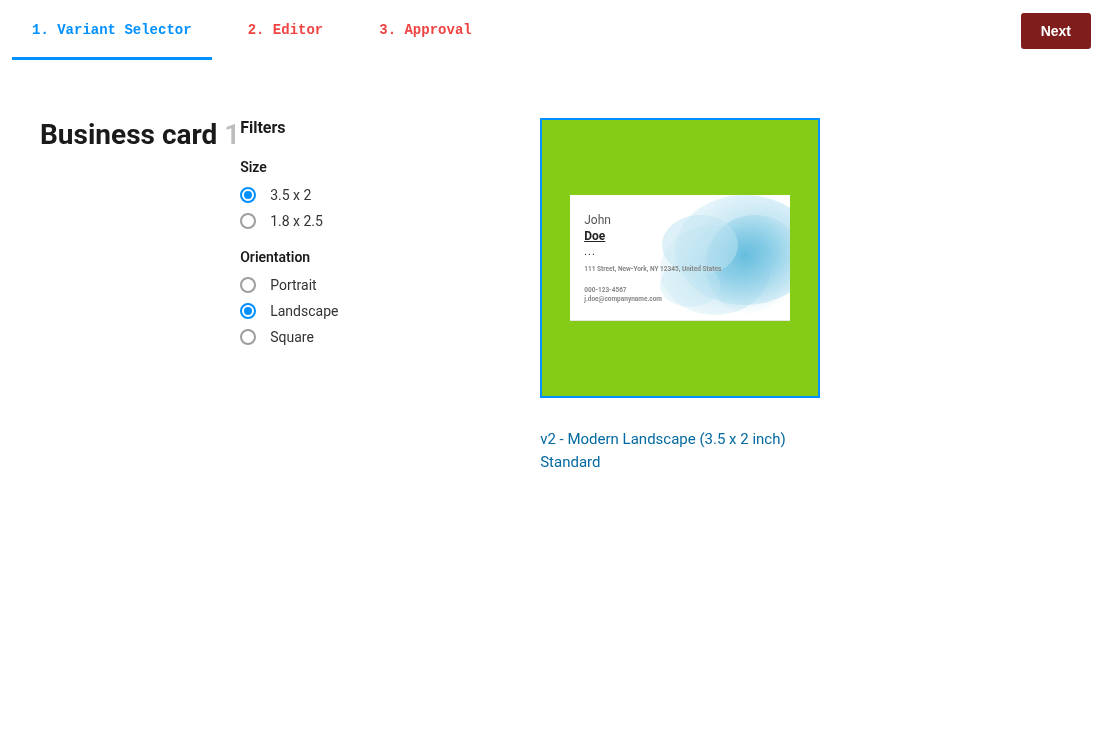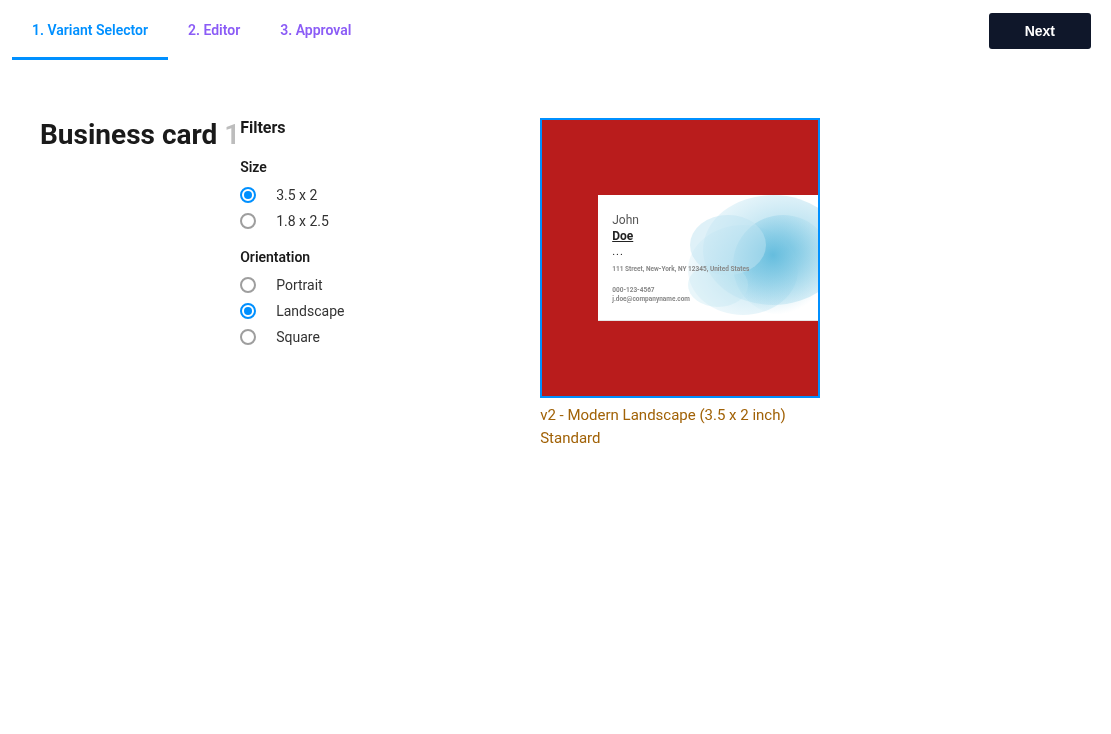--- a/index.html
+++ b/index.html
@@ -13,41 +13,42 @@
   }
   .tabs-bar {
     display: flex;
     align-items: center;
     padding: 0 12px;
     position: relative;
     height: 62px;
   }
   .tabs {
     display: flex;
-    gap: 0;
+    gap: 16px;
+    font-family: Liberation Mono, monospace;
   }
   .tab {
     padding: 20px 20px 19px 20px;
     font-size: 14px;
     font-weight: 600;
-    color: #8b5cf6;
+    color: #ef4444;
     cursor: pointer;
     border-bottom: 3px solid transparent;
   }
   .tab.active {
     color: #0090ff;
     border-bottom: 3px solid #0090ff;
   }
   .next-btn {
     margin-left: auto;
     margin-right: 8px;
-    background: #0f172a;
+    background: #7f1d1d;
     color: #fff;
     border: none;
-    padding: 10px 36px;
+    padding: 10px 20px;
     font-size: 14px;
     font-weight: 600;
     border-radius: 3px;
     cursor: pointer;
   }
   .content {
     padding: 56px 40px 0 40px;
     display: flex;
     flex-direction: row;
   }
@@ -80,21 +81,21 @@
     font-weight: 600;
     color: #1a1a1a;
     margin-bottom: 12px;
   }
   .filter-group {
     margin-bottom: 20px;
   }
   .radio-row {
     display: flex;
     align-items: center;
-    gap: 20px;
+    gap: 14px;
     margin-bottom: 10px;
     cursor: pointer;
     font-size: 14px;
     color: #333;
   }
   .radio {
     width: 16px;
     height: 16px;
     border: 2px solid #9e9e9e;
     border-radius: 50%;
@@ -118,22 +119,22 @@
   }
   .card-tile {
     width: 280px;
   }
   .card-preview {
     width: 280px;
     height: 280px;
     border: 2px solid #0090ff;
     display: flex;
     align-items: center;
-    justify-content: flex-end;
-    background: #b91c1c;
+    justify-content: center;
+    background: #84cc16;
     position: relative;
   }
   .bizcard {
     width: 220px;
     height: 126px;
     background: #fff;
     position: relative;
     border-bottom: 1px solid #e5e5e5;
     overflow: hidden;
   }
@@ -152,23 +153,23 @@
     color: #666;
     line-height: 1.3;
     z-index: 2;
   }
   .bizcard-text .first { font-size: 12px; color: #555; }
   .bizcard-text .last { font-size: 12px; font-weight: 700; color: #222; text-decoration: underline; }
   .bizcard-text .dots { font-size: 11px; letter-spacing: 1px; color: #222; margin: 1px 0 6px 0; }
   .bizcard-text .small { font-size: 6.5px; color: #888; line-height: 1.35; font-weight: bold; }
   .bizcard-text .small + .small { margin-top: 12px; }
   .card-label {
-    margin-top: 6px;
+    margin-top: 30px;
     font-size: 15px;
-    color: #a16207;
+    color: #0369a1;
     line-height: 1.5;
   }
 </style>
 </head>
 <body>
 
 <div class="tabs-bar">
   <div class="tabs">
     <div class="tab active">1. Variant Selector</div>
     <div class="tab">2. Editor</div>

